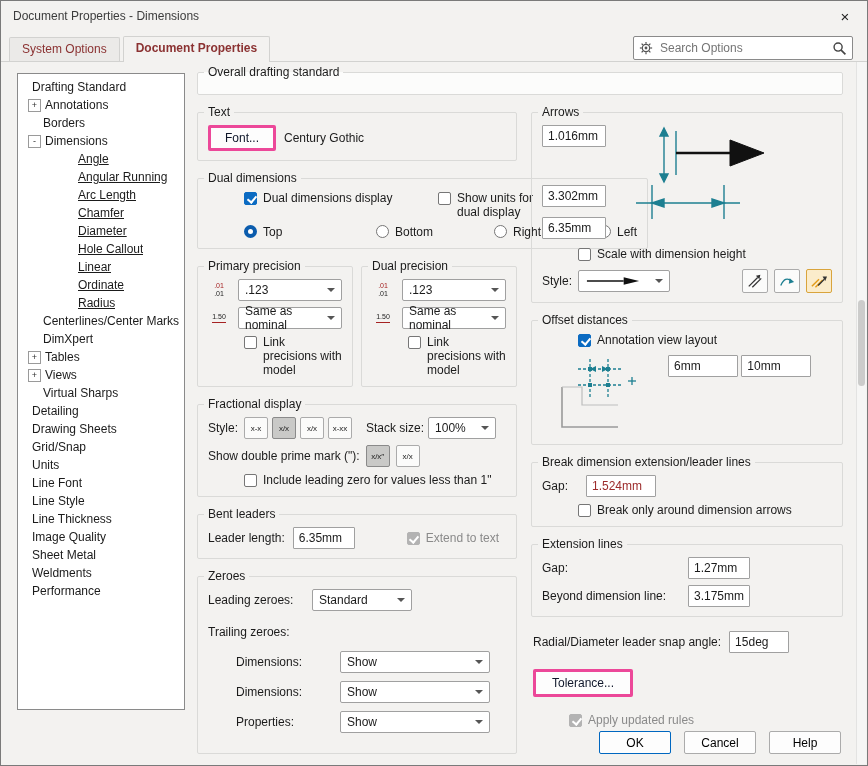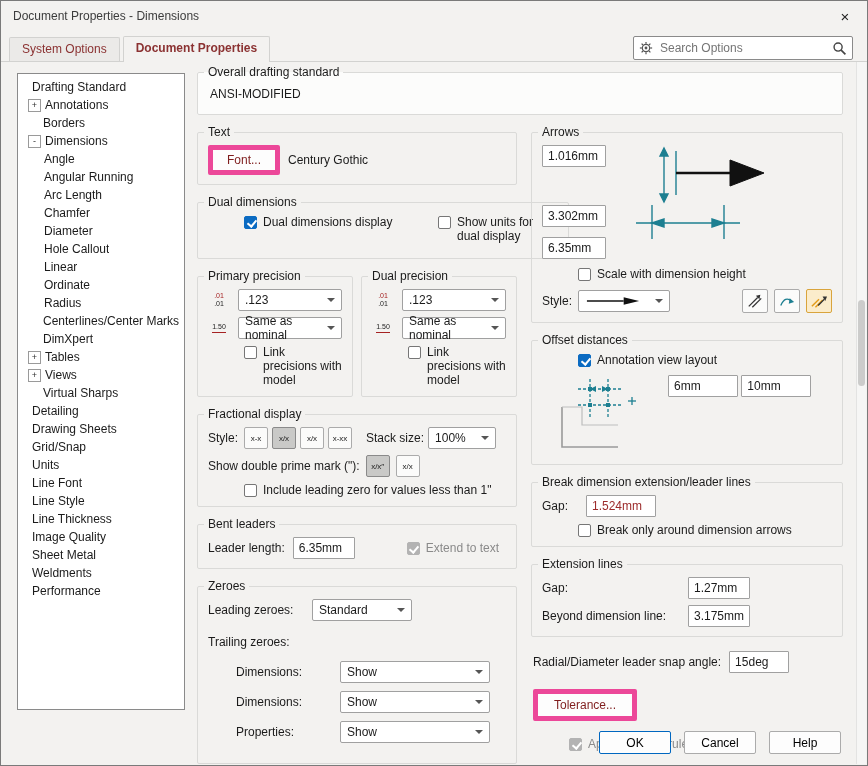--- a/index.html
+++ b/index.html
@@ -24,38 +24,38 @@
     align-items:center;padding:0 5px;gap:5px;box-sizing:border-box;}
   .search-box input{border:none;outline:none;flex:1;font:inherit;color:#555;min-width:0;background:transparent;}
   
   .tree-panel{position:absolute;left:16px;top:72px;width:168px;height:637px;
     background:#fff;border:1px solid #8a8a8a;box-sizing:border-box;padding:4px 0;overflow:hidden;}
   .ti{height:18px;display:flex;align-items:center;gap:4px;white-space:nowrap;cursor:default;}
   .ti .lbl{overflow:hidden;text-overflow:ellipsis;}
   .d0{padding-left:14px;}
   .d1{padding-left:10px;}
   .d1.noexp{padding-left:25px;}
-  .d2{padding-left:26px;}
+  .d2{padding-left:60px;text-decoration:underline;}
   .exp{width:11px;height:11px;border:1px solid #9a9a9a;background:#fff;font-size:9px;
     line-height:9px;display:inline-flex;align-items:center;justify-content:center;
     color:#333;flex:none;cursor:pointer;}
   
   .main{position:absolute;left:196px;top:64px;width:646px;}
   fieldset{border:1px solid #dadad8;border-radius:2px;margin:0 0 10px 0;
     padding:6px 10px 9px;box-sizing:border-box;}
   legend{padding:0 4px;margin-left:-4px;}
   fieldset.white{background:#fcfcfb;}
   .cols{display:flex;gap:14px;align-items:flex-start;}
   .col-l{width:320px;flex:none;}
   .col-r{flex:1;min-width:0;}
   .row{display:flex;align-items:center;gap:8px;}
   .mb6{margin-bottom:6px;} .mb8{margin-bottom:6px;} .mt8{margin-top:8px;}
   
-  .btn{background:#fdfdfd;border:5px solid #ec4899;border-radius:2px;padding:3px 14px;
-    font:inherit;cursor:pointer;color:#7f1d1d;}
+  .btn{background:#fdfdfd;border:3px solid #ec4899;border-radius:2px;padding:3px 14px;
+    font:inherit;cursor:pointer;color:#0f172a;}
   .inp{background:#fff;border:1px solid #a0a0a0;border-radius:1px;height:22px;
     box-sizing:border-box;padding:2px 5px;font:inherit;color:#1b1b1b;}
   .inp.red{color:#9c2b2b;}
   .sel{display:flex;justify-content:space-between;align-items:center;background:#fff;
     border:1px solid #a0a0a0;border-radius:2px;height:22px;box-sizing:border-box;
     padding:2px 6px;cursor:pointer;gap:6px;}
   .caret{width:0;height:0;border-left:4px solid transparent;border-right:4px solid transparent;
     border-top:4px solid #555;flex:none;}
   .chk{display:flex;align-items:flex-start;gap:6px;cursor:pointer;padding-left:36px;}
   .chk .lbl{line-height:14px;}
@@ -219,21 +219,20 @@
       <span class="lbl">Weldments</span>
     </div>
   <div class="ti d0">
       <span class="lbl">Performance</span>
     </div>
 </div>
 
 <div class="main">
   <fieldset class="white">
     <legend>Overall drafting standard</legend>
-    <div style="padding:2px 2px 4px;">ANSI-MODIFIED</div>
   </fieldset>
 
   <div class="cols">
 
     <div class="col-l">
       <fieldset>
         <legend>Text</legend>
         <div class="row">
           <button class="btn">Font...</button>
           <span>Century Gothic</span>
@@ -243,20 +242,38 @@
       <fieldset>
         <legend>Dual dimensions</legend>
         <div class="row mb6" style="align-items:flex-start;">
           <label class="chk" style="width:150px;">
             <span class="cb on"></span>
             <span class="lbl">Dual dimensions display</span>
           </label>
           <label class="chk" style="width:120px;">
             <span class="cb"></span>
             <span class="lbl">Show units for dual display</span>
+          </label>
+        </div>
+        <div class="row" style="gap:0;">
+          <label class="chk" style="width:96px;">
+            <span class="rd on"></span>
+            <span class="lbl">Top</span>
+          </label>
+          <label class="chk" style="width:82px;">
+            <span class="rd"></span>
+            <span class="lbl">Bottom</span>
+          </label>
+          <label class="chk" style="width:68px;">
+            <span class="rd"></span>
+            <span class="lbl">Right</span>
+          </label>
+          <label class="chk">
+            <span class="rd"></span>
+            <span class="lbl">Left</span>
           </label>
         </div>
       </fieldset>
 
       <div style="display:flex;gap:8px;">
         <fieldset style="flex:1;min-width:0;">
           <legend>Primary precision</legend>
           <div class="row mb8">
             <span class="picon">
               <span class="r">.01</span>

